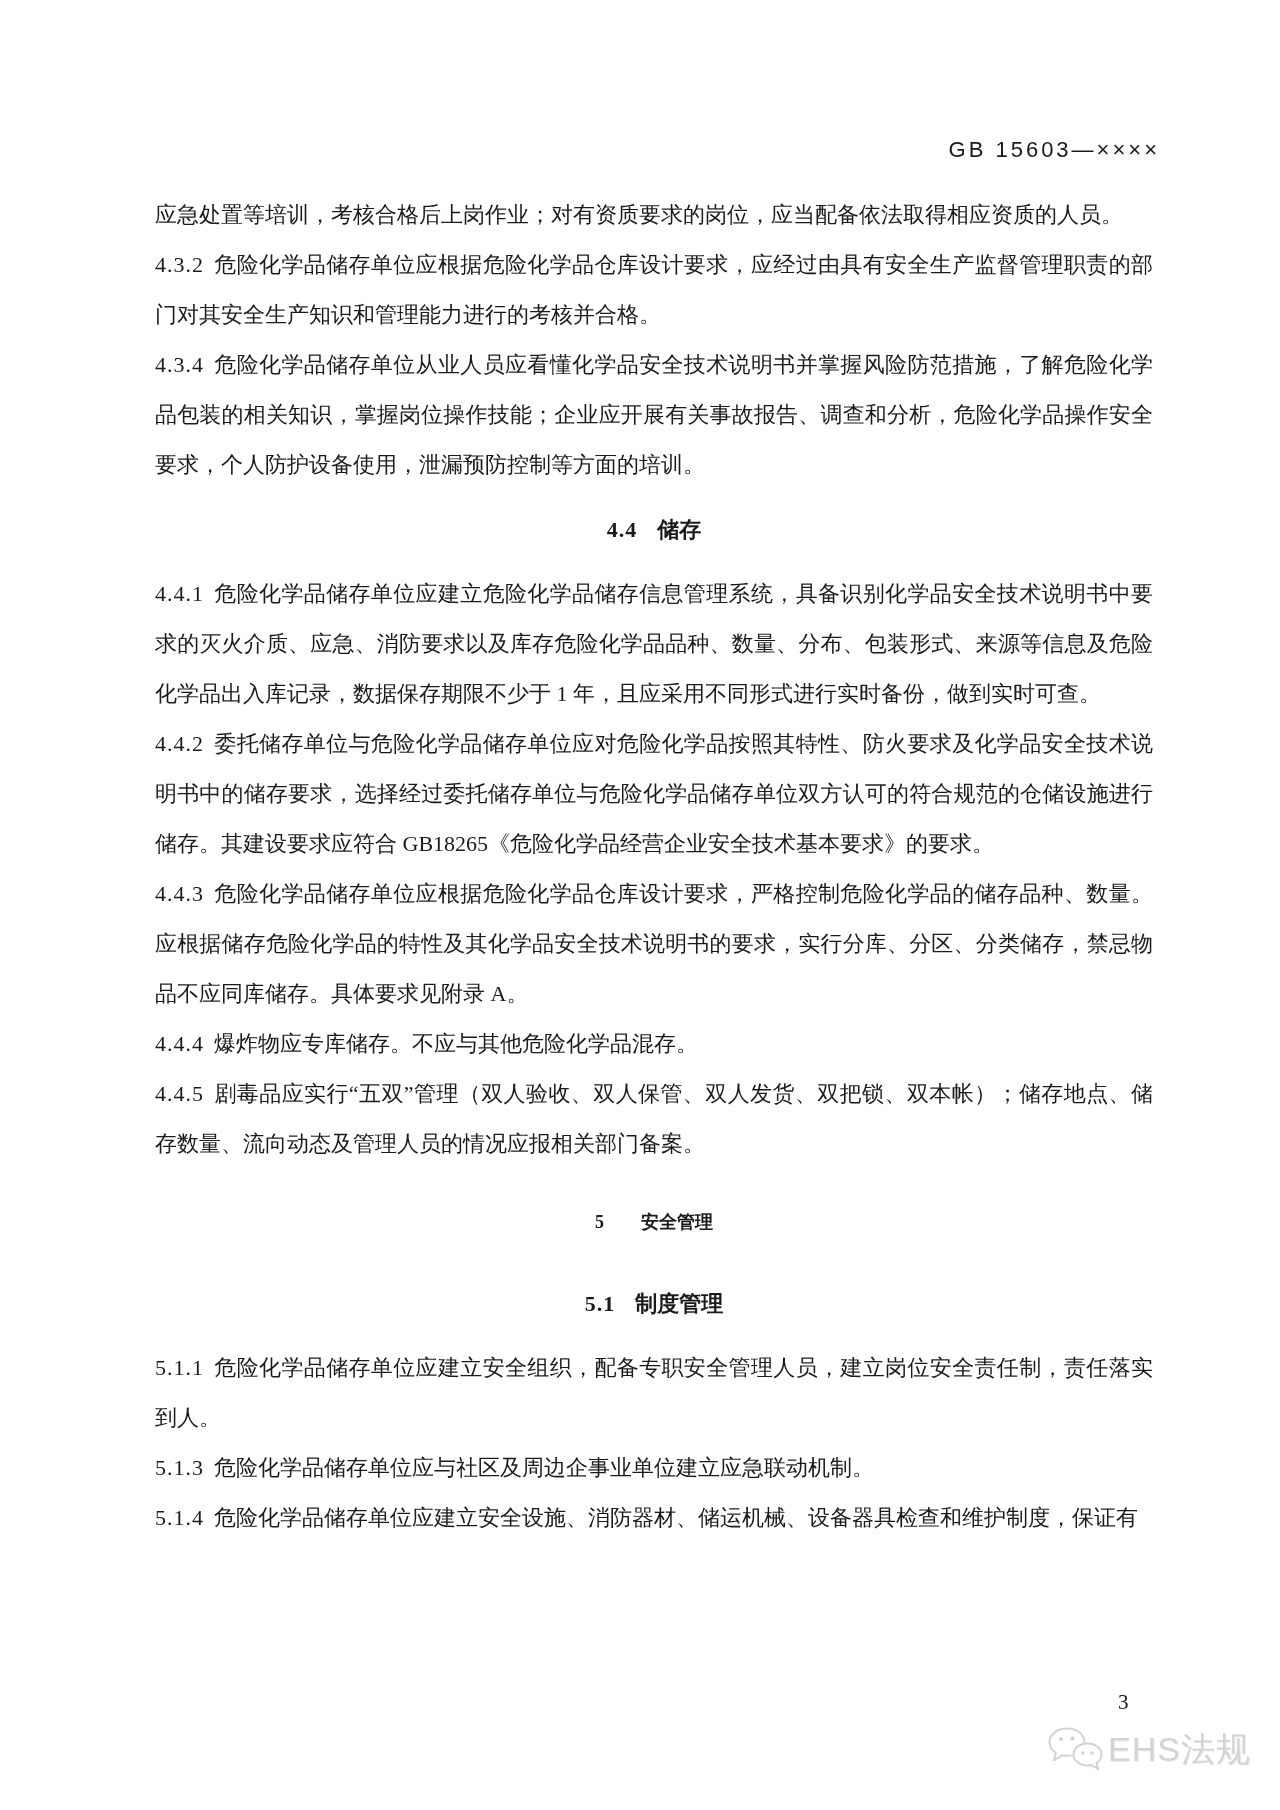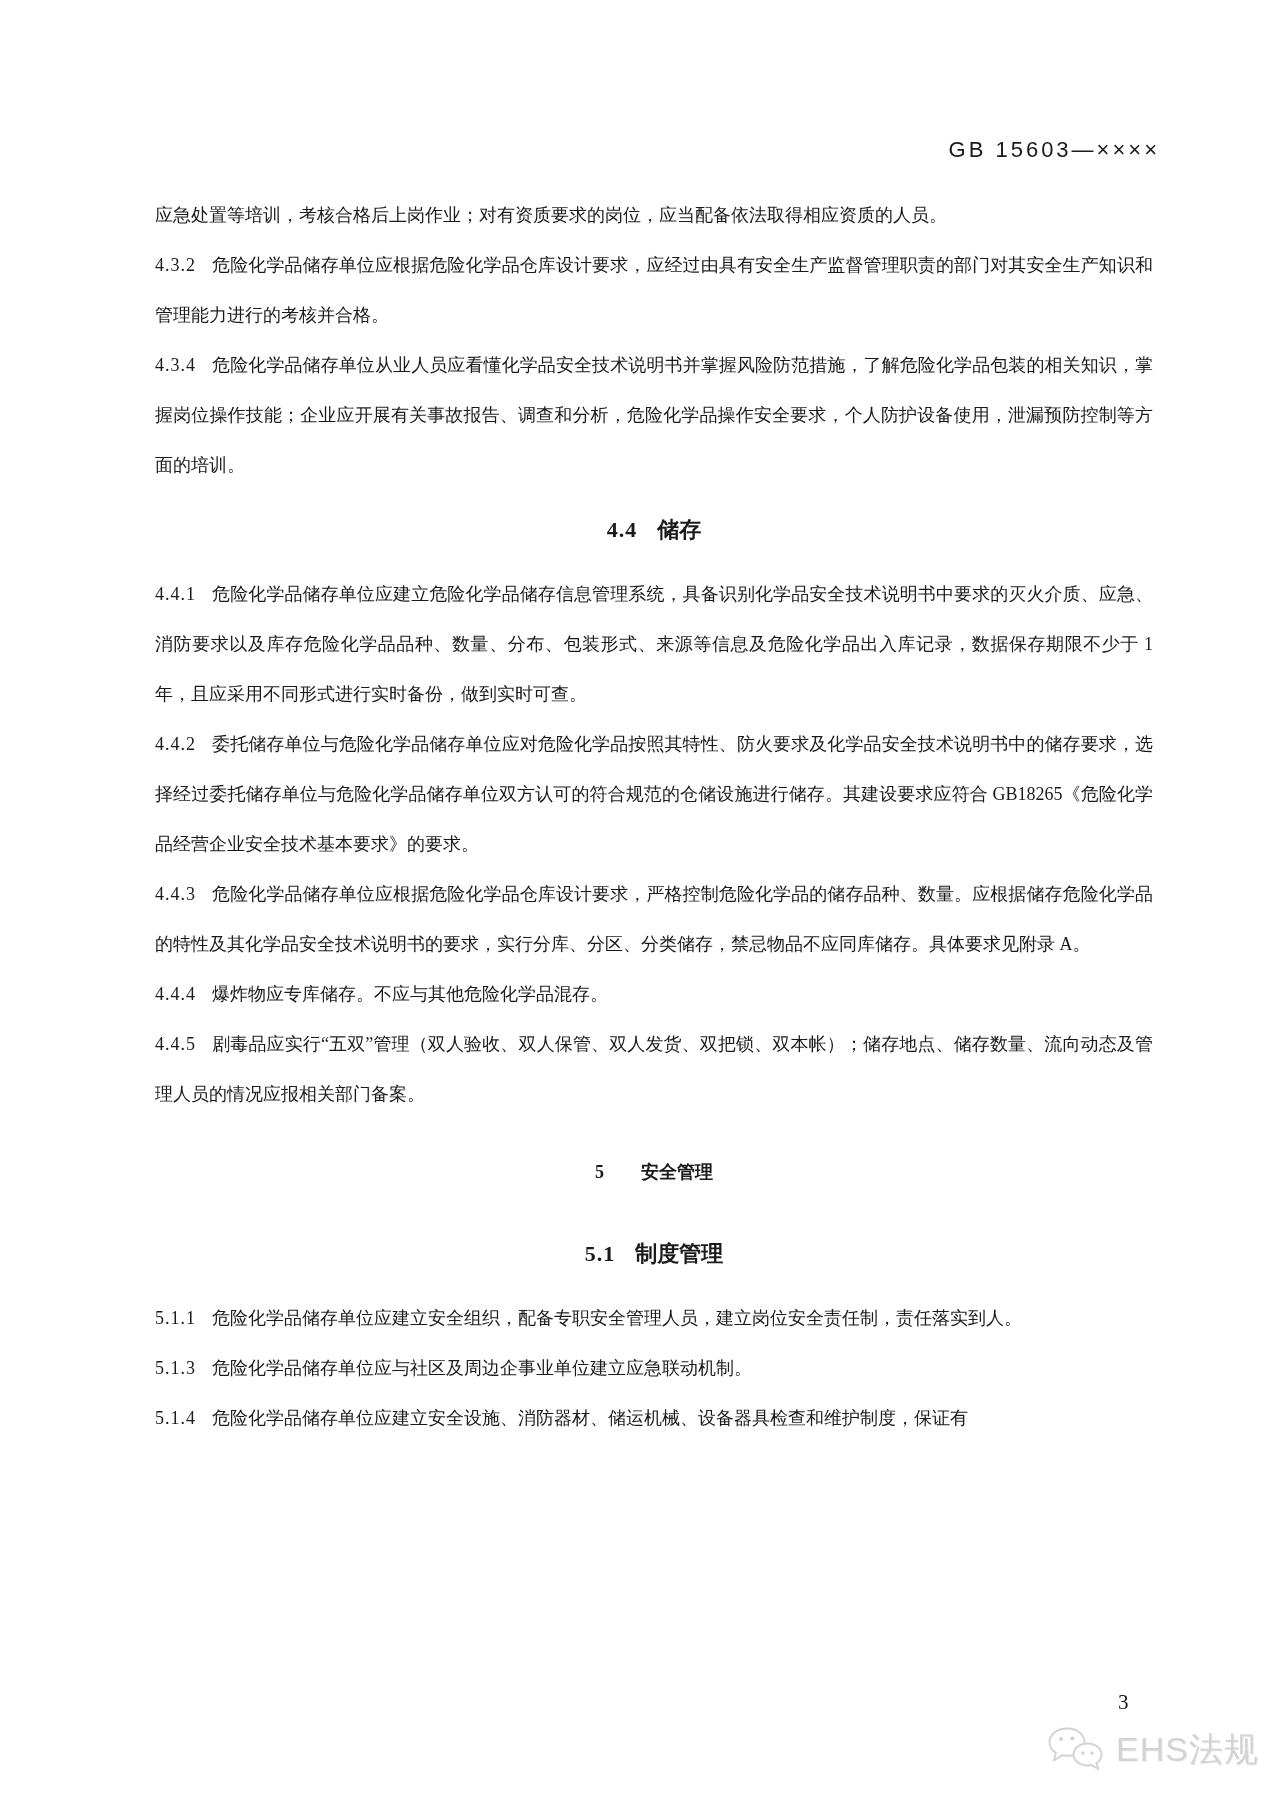--- a/index.html
+++ b/index.html
@@ -30,28 +30,28 @@
   }
   .doc-body {
     position: absolute;
     left: 155px;
     top: 190px;
     width: 998px;
   }
   .doc-body p.paragraph,
   .doc-body p.clause {
     margin: 0;
-    font-size: 18px;
+    font-size: 22px;
     line-height: 50px;
     text-align: justify;
     text-justify: inter-ideograph;
   }
   .num {
     letter-spacing: 1px;
-    margin-right: 16px;
+    margin-right: 10px;
     font-family: "Liberation Serif", "DejaVu Serif", serif;
   }
   h2.heading1 {
     margin: 28px 0 32px 0;
     font-size: 18px;
     line-height: 50px;
     font-weight: bold;
     font-family: "Liberation Sans", "DejaVu Sans", sans-serif;
     text-align: center;
   }
@@ -77,21 +77,21 @@
     top: 1690px;
     font-size: 21px;
     font-family: "Liberation Serif", "DejaVu Serif", serif;
   }
   .watermark {
     position: absolute;
     left: 1046px;
     top: 1726px;
     display: flex;
     align-items: center;
-    gap: 12px;
+    gap: 4px;
     color: #d3d3d3;
   }
   .wm-icon { display: inline-flex; }
   .wm-text {
     font-family: "Liberation Sans", "DejaVu Sans", sans-serif;
     font-size: 34px;
     letter-spacing: 1px;
     line-height: 1;
     text-shadow: 1px 1px 0 #efefef;
     white-space: nowrap;

